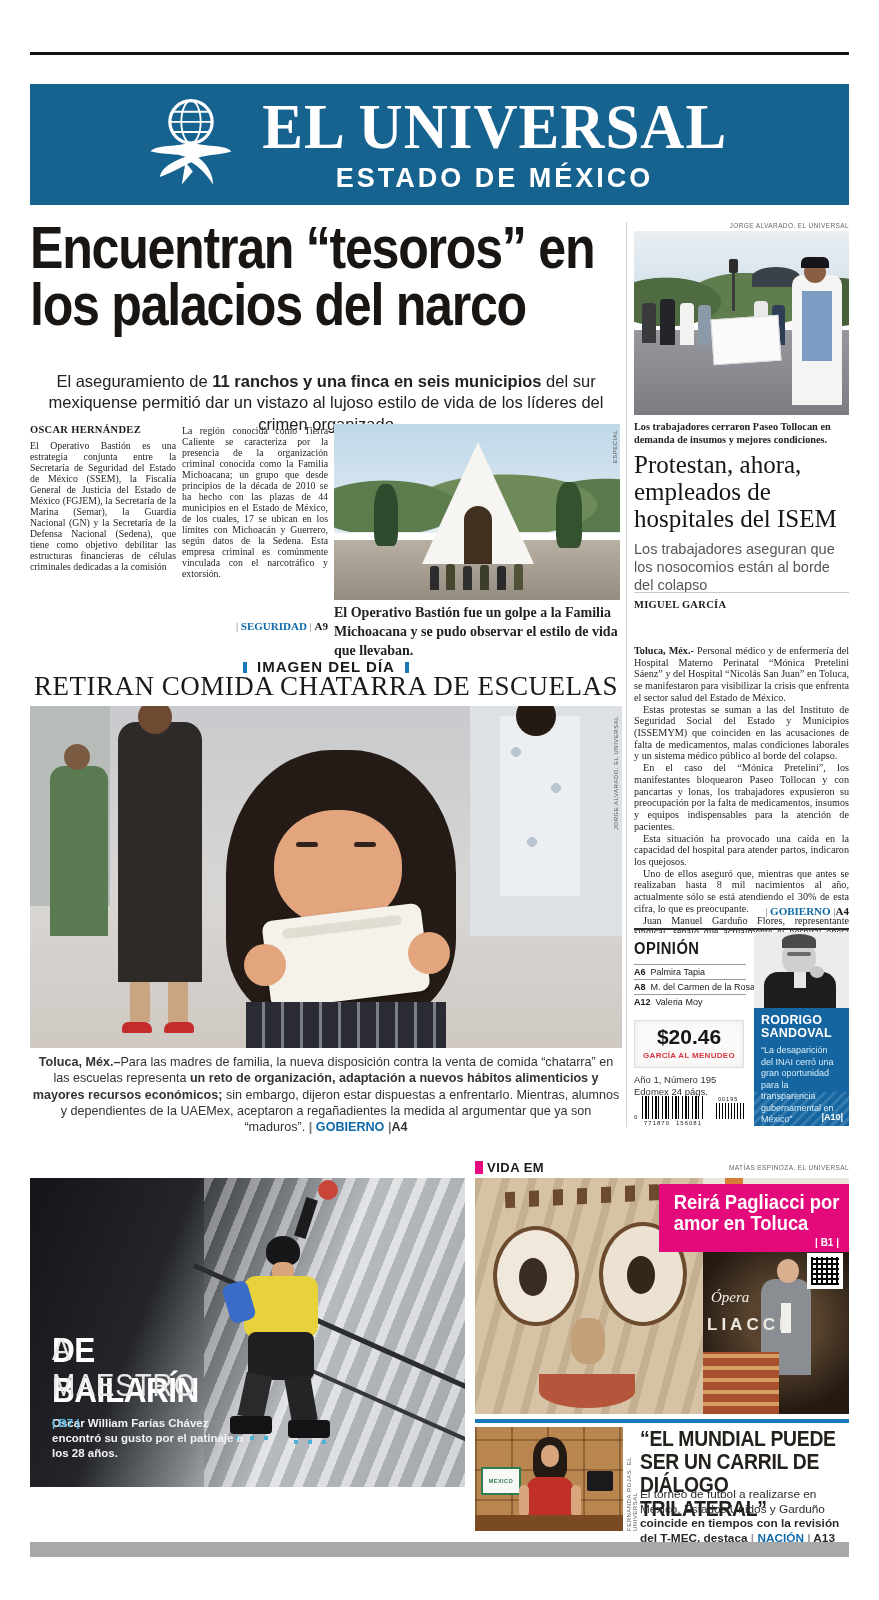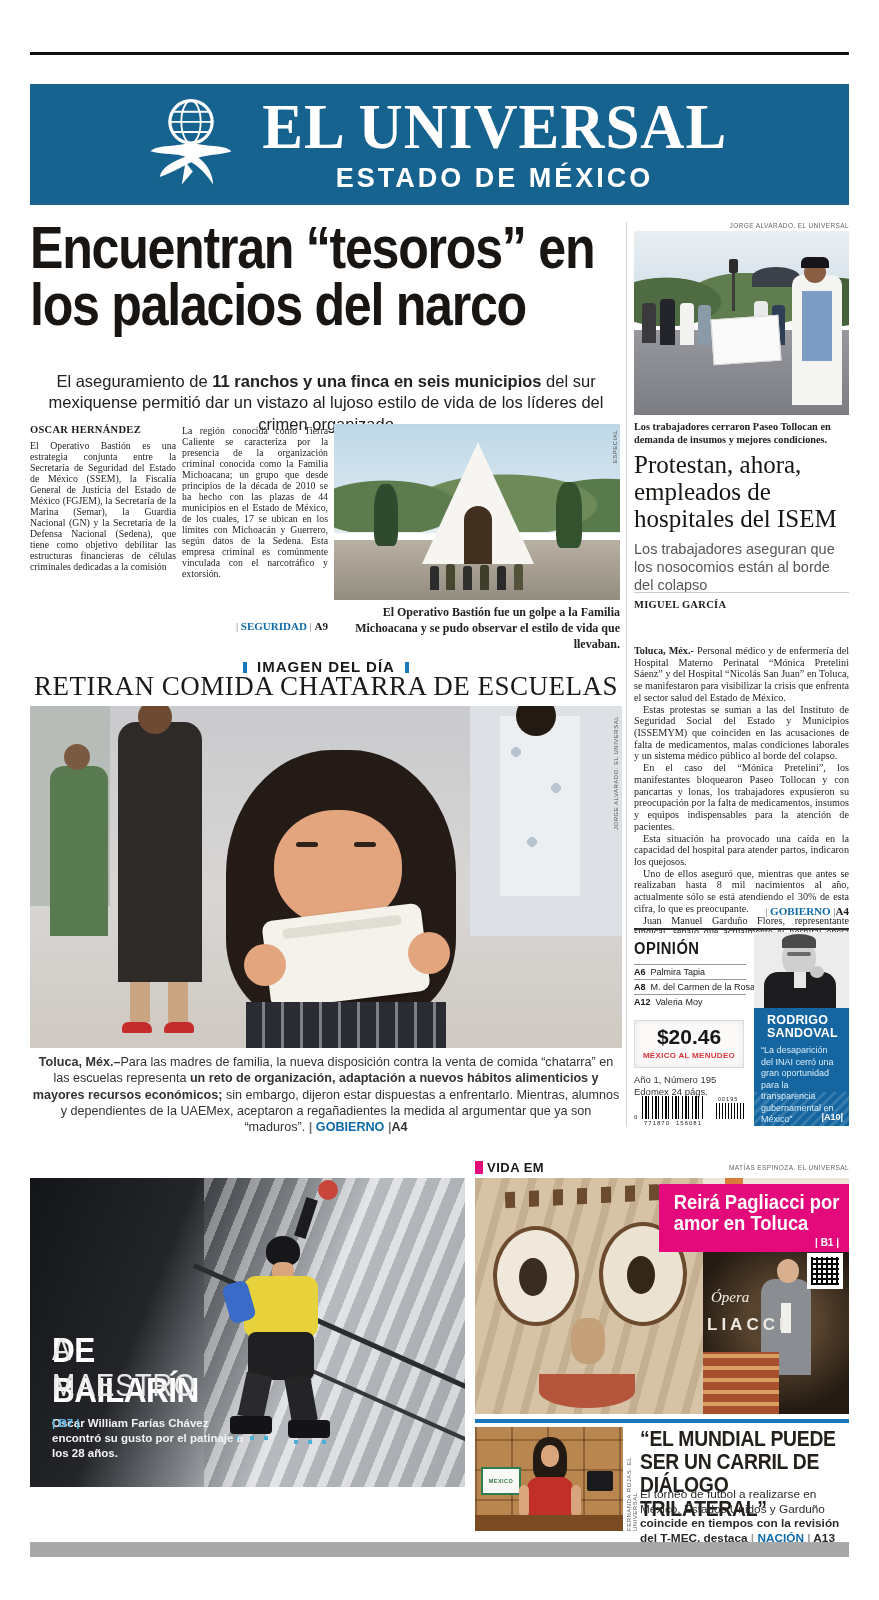--- a/index.html
+++ b/index.html
@@ -73,21 +73,21 @@
     <div style="left:88px;top:18px;width:112px;height:122px;background:#f6f5f1;clip-path:polygon(50% 0,100% 100%,0 100%);filter:drop-shadow(0 1px 2px rgba(0,0,0,.35));"></div>
     <div style="left:130px;top:82px;width:28px;height:58px;background:#41301f;border-radius:14px 14px 0 0;"></div>
     <div style="left:96px;top:142px;width:9px;height:24px;background:#2c2c2c;border-radius:3px 3px 0 0;"></div>
     <div style="left:112px;top:140px;width:9px;height:26px;background:#47472f;border-radius:3px 3px 0 0;"></div>
     <div style="left:129px;top:142px;width:9px;height:24px;background:#30302e;border-radius:3px 3px 0 0;"></div>
     <div style="left:146px;top:141px;width:9px;height:25px;background:#3d3d2c;border-radius:3px 3px 0 0;"></div>
     <div style="left:163px;top:142px;width:9px;height:24px;background:#2a2a2a;border-radius:3px 3px 0 0;"></div>
     <div style="left:180px;top:140px;width:9px;height:26px;background:#52523a;border-radius:3px 3px 0 0;"></div>
     <span class="vtext" style="right:2px;top:6px;">ESPECIAL</span>
   </div>
-  <div class="abs serif" style="left:334px;top:604px;width:286px;font-size:12px;font-weight:bold;line-height:1.35;color:#222;text-align:right;">El Operativo Bastión fue un golpe a la Familia Michoacana y se pudo observar el estilo de vida que llevaban.</div>
+  <div class="abs serif" style="left:334px;top:604px;width:286px;font-size:14px;font-weight:bold;line-height:1.35;color:#222;">El Operativo Bastión fue un golpe a la Familia Michoacana y se pudo observar el estilo de vida que llevaban.</div>
 
   <div class="abs" style="left:626px;top:222px;width:1px;height:905px;background:#d4d4d4;"></div>
 
   <div class="abs credit" style="left:634px;top:222px;width:215px;text-align:right;">JORGE ALVARADO. EL UNIVERSAL</div>
 
   <div class="photo" style="left:634px;top:231px;width:215px;height:184px;">
     <div style="left:0;top:0;width:100%;height:42%;background:linear-gradient(#e9eff3,#cfdde7),radial-gradient(ellipse 60px 22px at 70% 40%, #fff 0 60%, transparent 62%);"></div>
     <div style="left:0;top:42px;width:100%;height:58px;background:radial-gradient(ellipse 90px 40px at 15% 50%, #4e6b42 0 60%, transparent 62%),radial-gradient(ellipse 110px 44px at 55% 45%, #5f7d4e 0 60%, transparent 62%),radial-gradient(ellipse 90px 40px at 92% 50%, #466039 0 60%, transparent 62%);"></div>
     <div style="left:0;bottom:0;width:100%;height:46%;background:linear-gradient(#97989e,#7c7d83);"></div>
     <div style="left:98px;top:30px;width:3px;height:50px;background:#3c3c3c;"></div>
@@ -133,21 +133,21 @@
   <div class="abs" style="left:634px;top:940px;font-size:16px;font-weight:bold;letter-spacing:.5px;transform:scaleX(.92);transform-origin:left;">OPINIÓN</div>
 
   <div class="abs" style="left:634px;top:964px;width:112px;">
     <div style="border-top:1px solid #999;padding:2px 0;font-size:9px;white-space:nowrap;"><b>A6</b>&nbsp;&nbsp;<span>Palmira Tapia</span></div>
     <div style="border-top:1px solid #999;padding:2px 0;font-size:9px;white-space:nowrap;"><b>A8</b>&nbsp;&nbsp;<span>M. del Carmen de la Rosa</span></div>
     <div style="border-top:1px solid #999;padding:2px 0;font-size:9px;white-space:nowrap;"><b>A12</b>&nbsp;&nbsp;<span>Valeria Moy</span></div>
   </div>
 
   <div class="abs" style="left:634px;top:1020px;width:108px;height:46px;background:#fbfaf8;border:1px solid #ddd;box-shadow:inset 0 0 6px rgba(0,0,0,.08);text-align:center;">
     <div style="font-size:21px;font-weight:bold;color:#171717;margin-top:4px;">$20.46</div>
-    <div style="font-size:8px;font-weight:bold;color:#d8353f;letter-spacing:.3px;margin-top:2px;">MÉXICO AL MENUDEO</div>
+    <div style="font-size:8px;font-weight:bold;color:#d8353f;letter-spacing:.3px;margin-top:2px;">GARCÍA AL MENUDEO</div>
   </div>
   <div class="abs" style="left:634px;top:1074px;font-size:9.5px;color:#333;">
     <div>Año 1, Número 195</div>
     <div style="margin-top:1px;">Edomex 24 págs.</div>
   </div>
   <div class="abs" style="left:634px;top:1096px;width:116px;height:32px;">
     <div style="position:absolute;left:8px;top:0;width:62px;height:23px;background:repeating-linear-gradient(90deg,#000 0 1px,transparent 1px 3px,#000 3px 5px,transparent 5px 6px,#000 6px 7px,transparent 7px 10px);"></div>
     <span style="position:absolute;left:0;top:18px;font-size:6px;">0</span>
     <span style="position:absolute;left:10px;top:24px;font-size:6px;letter-spacing:1px;">771870</span>
     <span style="position:absolute;left:42px;top:24px;font-size:6px;letter-spacing:1px;">156081</span>
@@ -159,21 +159,21 @@
     <div style="left:28px;top:6px;width:34px;height:38px;background:#cfcfcf;border-radius:50% 50% 45% 45%;"></div>
     <div style="left:28px;top:2px;width:34px;height:14px;background:#4a4a4a;border-radius:50% 50% 0 0;"></div>
     <div style="left:33px;top:20px;width:24px;height:4px;background:#6a6a6a;border-radius:2px;"></div>
     <div style="left:10px;top:40px;width:72px;height:36px;background:#1d1d1f;border-radius:14px 14px 0 0;"></div>
     <div style="left:40px;top:40px;width:12px;height:16px;background:#e6e6e6;"></div>
     <div style="left:56px;top:34px;width:14px;height:12px;background:#c8c8c8;border-radius:50%;"></div>
   </div>
 
   <div class="abs" style="left:754px;top:1008px;width:95px;height:118px;background:#1465a0;color:#fff;padding:0;">
     <div style="position:absolute;left:0;bottom:0;width:100%;height:34px;background:repeating-linear-gradient(135deg,rgba(255,255,255,.14) 0 3px,transparent 3px 7px);"></div>
-    <div style="position:relative;padding:6px 7px 0 13px;font-size:12.5px;font-weight:bold;line-height:1.05;letter-spacing:.2px;">RODRIGO SANDOVAL</div>
+    <div style="position:relative;padding:6px 7px 0 7px;font-size:12.5px;font-weight:bold;line-height:1.05;letter-spacing:.2px;">RODRIGO SANDOVAL</div>
     <div style="position:relative;padding:5px 7px 0 7px;font-size:9px;line-height:1.28;color:#d9ecf7;">“La desaparición del INAI cerró una gran oportunidad para la transparencia gubernamental en México”</div>
     <div style="position:absolute;right:6px;bottom:4px;font-size:9px;font-weight:bold;">|A10|</div>
   </div>
 
   <div class="abs" style="left:30px;top:658px;width:592px;text-align:center;">
     <span style="display:inline-block;width:4px;height:11px;background:#1878b8;vertical-align:-1px;"></span>
     <span style="font-size:15px;font-weight:bold;letter-spacing:1px;margin:0 6px;">IMAGEN DEL DÍA</span>
     <span style="display:inline-block;width:4px;height:11px;background:#1878b8;vertical-align:-1px;"></span>
   </div>
   <div class="abs serif" style="left:30px;top:671px;width:592px;text-align:center;font-size:27px;letter-spacing:.5px;color:#1c1a18;">RETIRAN COMIDA CHATARRA DE ESCUELAS</div>

